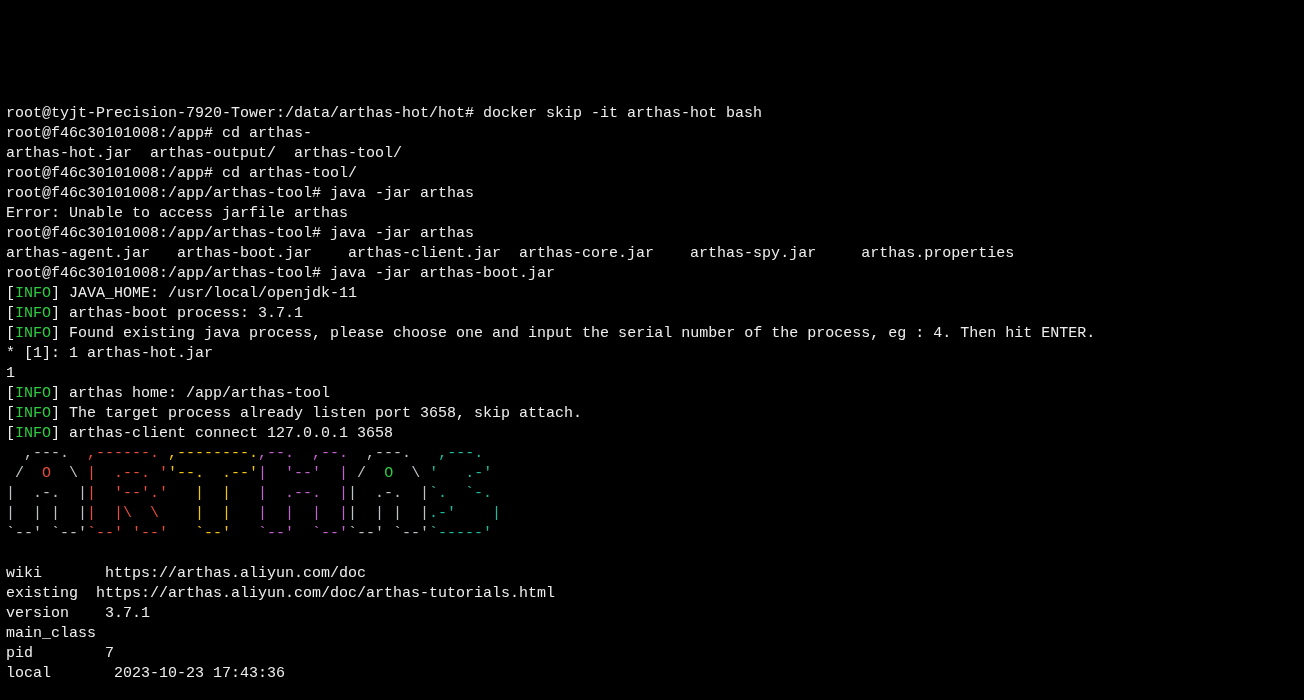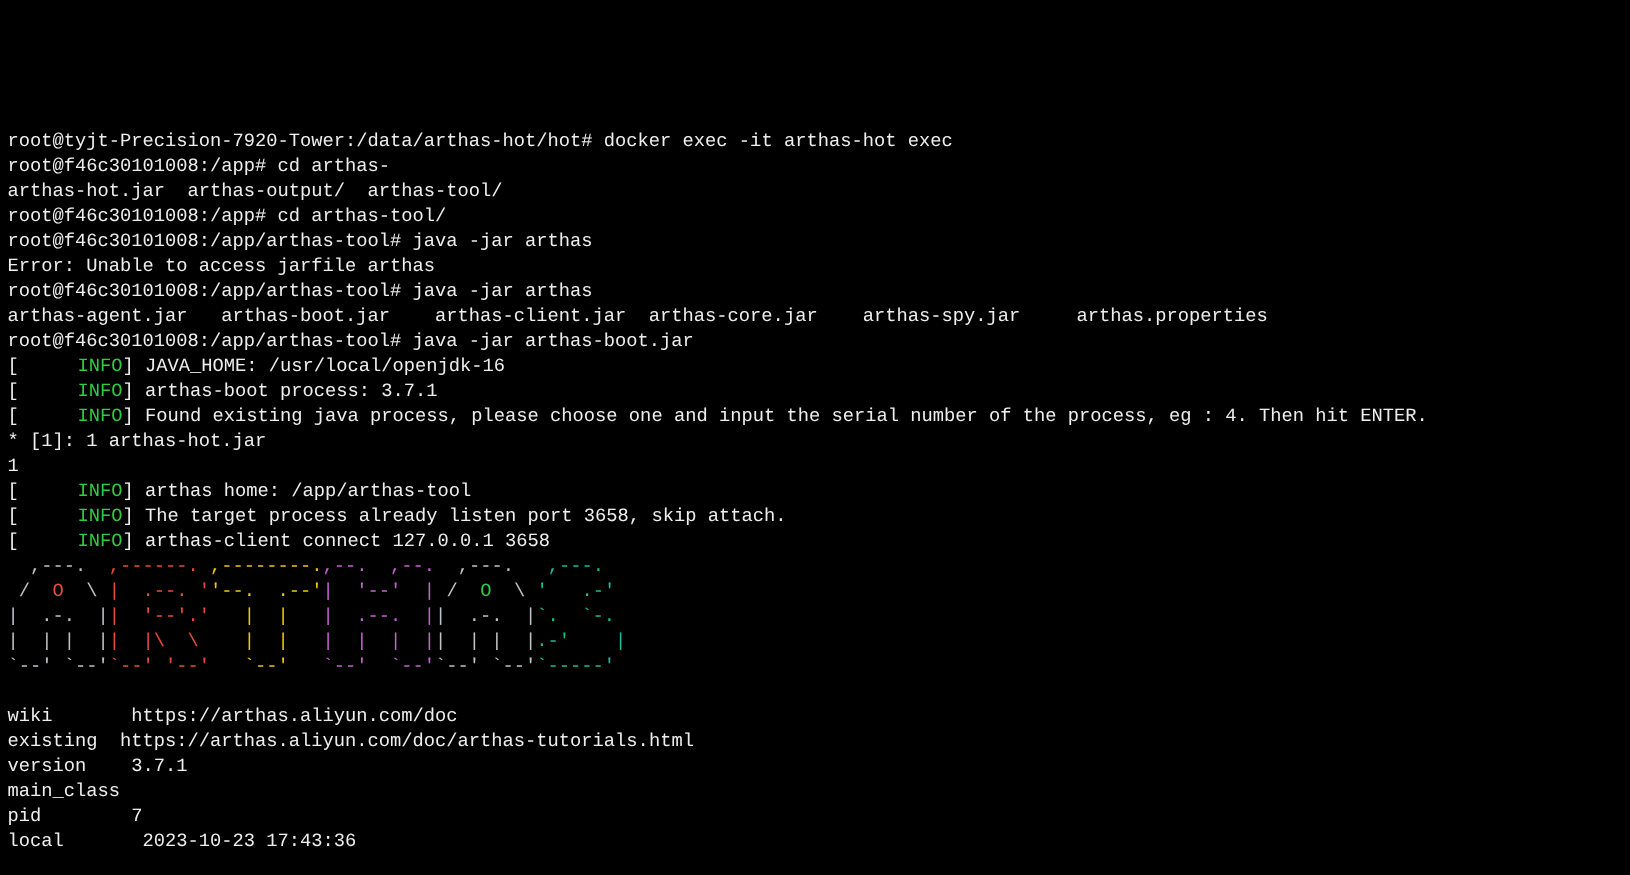--- a/index.html
+++ b/index.html
@@ -7,45 +7,45 @@
     padding: 4px 6px;
     background: #000;
     color: #eee;
     font-family: "Consolas", "Menlo", "Courier New", monospace;
     font-size: 15px;
     line-height: 20px;
     white-space: pre;
     width: 1304px;
     box-sizing: border-box;
   }
-  .info { color: #2ecc40; margin-left: 47px; }
+  .info { color: #2ecc40; }
   
   .c-red    { color:#e74c3c; }
   .c-yellow { color:#f1c40f; }
   .c-green  { color:#2ecc40; }
   .c-cyan   { color:#1abc9c; }
   .c-magenta{ color:#c462d0; }
   .c-gray   { color:#bdc3c7; }
 </style>
 </head>
 <body>
 
 
 
 <div>
-<span><span>root@tyjt-Precision-7920-Tower:/data/arthas-hot/hot#</span><span> docker exec -it arthas-hot exec</span></span>
+<span><span>root@tyjt-Precision-7920-Tower:/data/arthas-hot/hot#</span><span> docker skip -it arthas-hot bash</span></span>
 <span><span>root@f46c30101008:/app#</span><span> cd arthas-</span></span>
 <span>arthas-hot.jar  arthas-output/  arthas-tool/</span>
 <span><span>root@f46c30101008:/app#</span><span> cd arthas-tool/</span></span>
 <span><span>root@f46c30101008:/app/arthas-tool#</span><span> java -jar arthas</span></span>
 <span>Error: Unable to access jarfile arthas</span>
 <span><span>root@f46c30101008:/app/arthas-tool#</span><span> java -jar arthas</span></span>
 <span>arthas-agent.jar   arthas-boot.jar    arthas-client.jar  arthas-core.jar    arthas-spy.jar     arthas.properties</span>
 <span><span>root@f46c30101008:/app/arthas-tool#</span><span> java -jar arthas-boot.jar</span></span>
-<span><span>[</span><span class="info">INFO</span><span>] JAVA_HOME: /usr/local/openjdk-16</span></span>
+<span><span>[</span><span class="info">INFO</span><span>] JAVA_HOME: /usr/local/openjdk-11</span></span>
 <span><span>[</span><span class="info">INFO</span><span>] arthas-boot process: 3.7.1</span></span>
 <span><span>[</span><span class="info">INFO</span><span>] Found existing java process, please choose one and input the serial number of the process, eg : 4. Then hit ENTER.</span></span>
 <span>* [1]: 1 arthas-hot.jar</span>
 <span>1</span>
 <span><span>[</span><span class="info">INFO</span><span>] arthas home: /app/arthas-tool</span></span>
 <span><span>[</span><span class="info">INFO</span><span>] The target process already listen port 3658, skip attach.</span></span>
 <span><span>[</span><span class="info">INFO</span><span>] arthas-client connect 127.0.0.1 3658</span></span>
 <span><span class="c-gray">  ,---.</span>  <span class="c-red">,------.</span> <span class="c-yellow">,--------.</span><span class="c-magenta">,--.  ,--.</span>  <span class="c-gray">,---.</span>   <span class="c-cyan">,---.</span>
 <span class="c-gray"> /  </span><span class="c-red">O</span><span class="c-gray">  \ </span><span class="c-red">|  .--. '</span><span class="c-yellow">'--.  .--'</span><span class="c-magenta">|  '--'  |</span> <span class="c-gray">/  </span><span class="c-green">O</span><span class="c-gray">  \ </span><span class="c-cyan">'   .-'</span>
 <span class="c-gray">|  .-.  |</span><span class="c-red">|  '--'.'</span><span class="c-yellow">   |  |   </span><span class="c-magenta">|  .--.  |</span><span class="c-gray">|  .-.  |</span><span class="c-cyan">`.  `-.</span>

